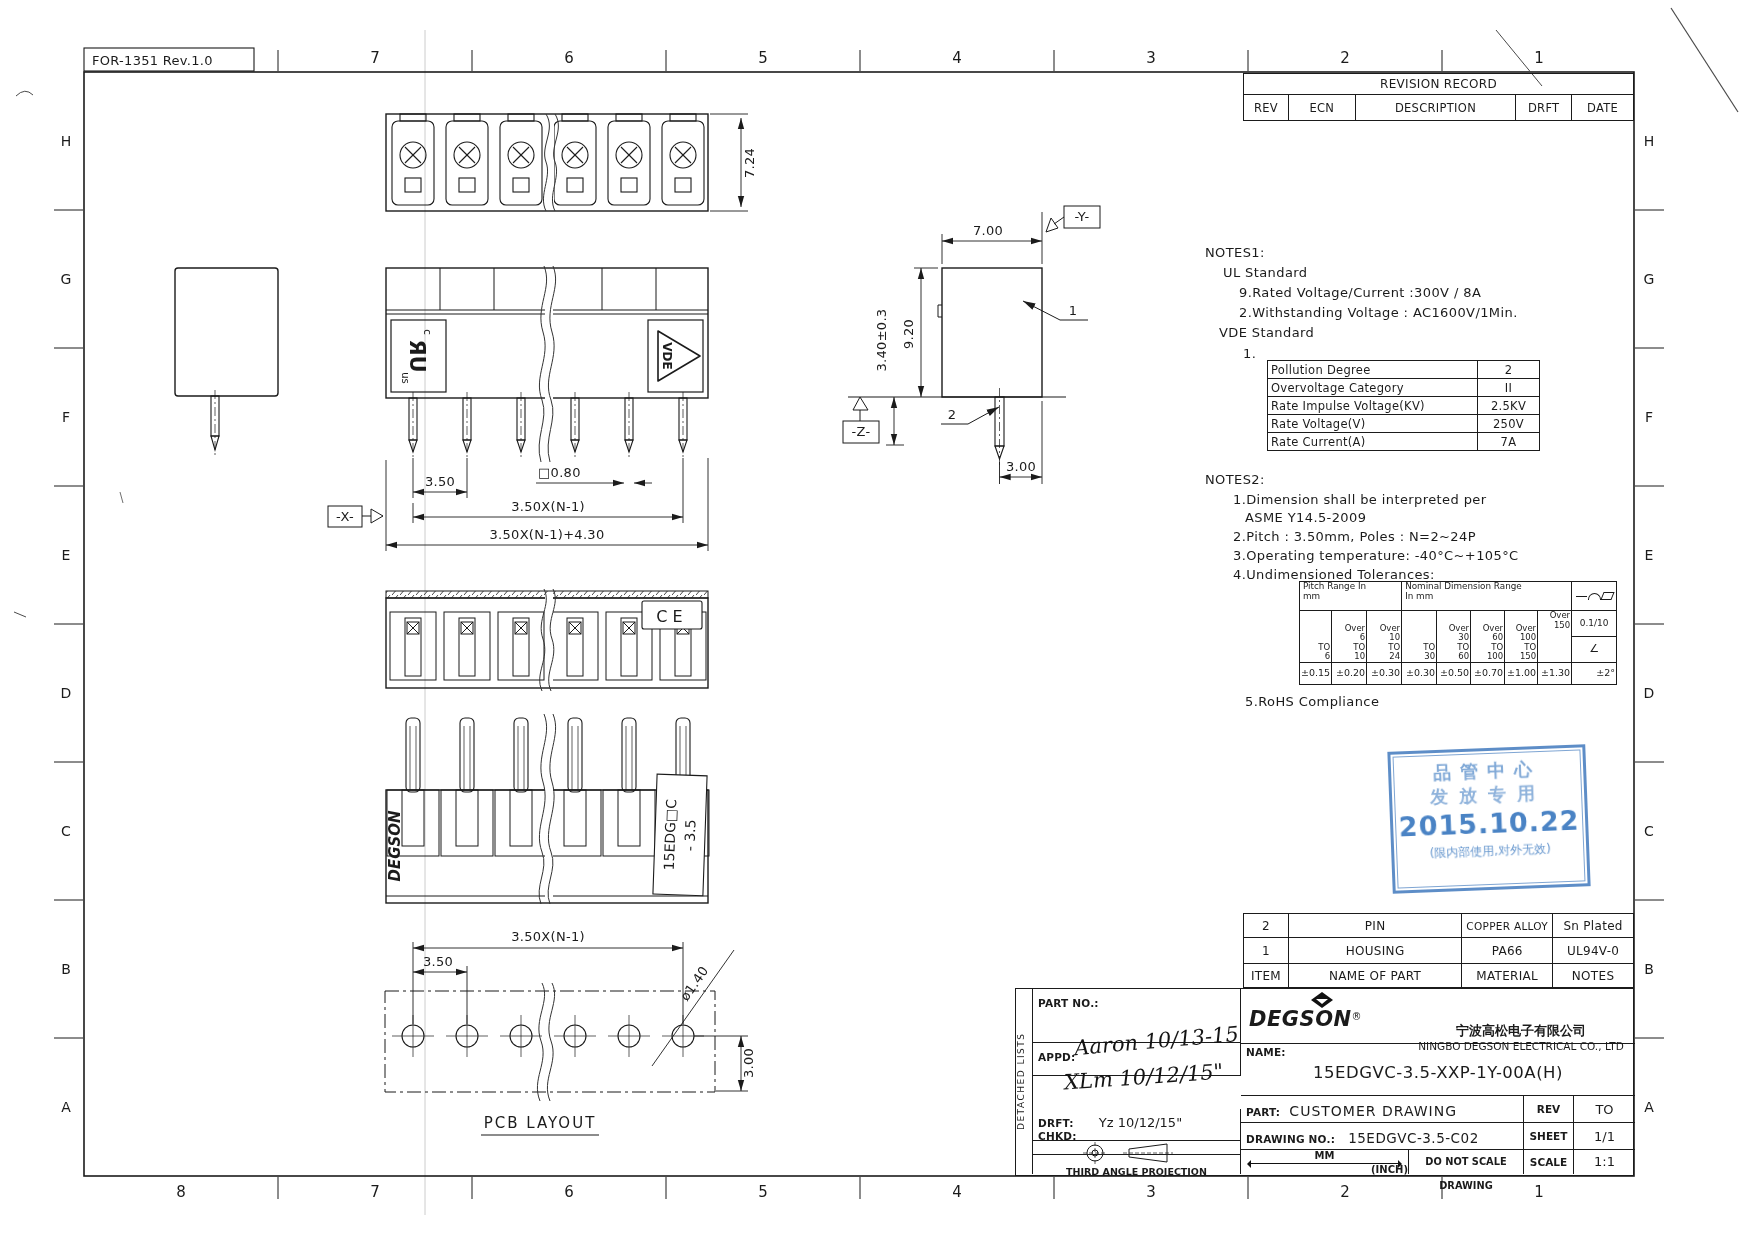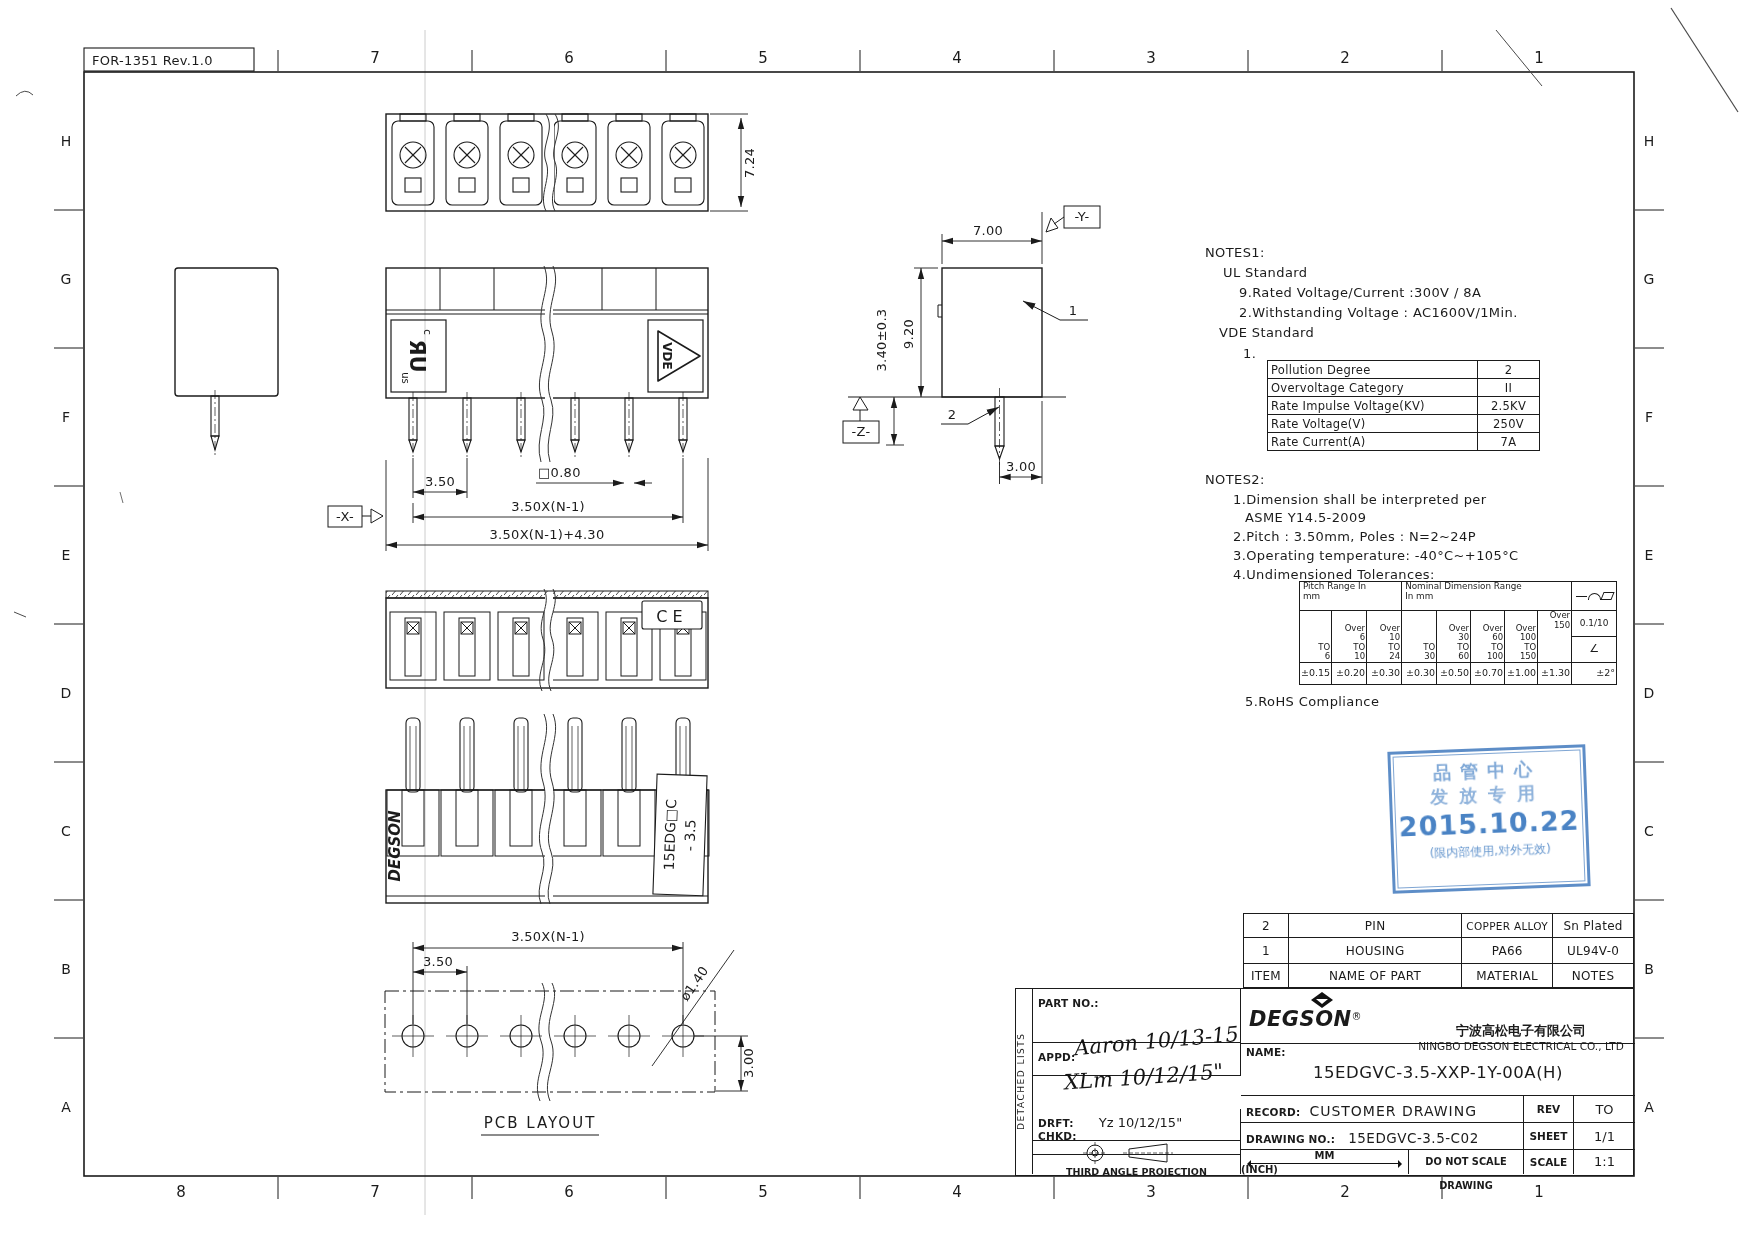--- a/index.html
+++ b/index.html
@@ -45,21 +45,21 @@
   .tblock{position:absolute;left:1015px;top:988px;width:619px;height:188px;border:1.5px solid #1b1b1b;box-sizing:border-box;}
   .tb{position:absolute;box-sizing:border-box;border-color:#1b1b1b;}
   .lbl{font-size:10.5px;font-weight:bold;letter-spacing:.2px;}
   .hw{position:absolute;font-family:"DejaVu Serif",serif;font-style:italic;font-size:21px;color:#141414;white-space:nowrap;}
   .mmcell{position:relative;}
   .mmline{position:absolute;left:8px;right:8px;top:13px;border-top:1.3px solid #111;}
   .mmline:before,.mmline:after{content:"";position:absolute;top:-4.5px;border:4.5px solid transparent;}
   .mmline:before{left:-2px;border-right-color:#111;border-left-width:0;}
   .mmline:after{right:-2px;border-left-color:#111;border-right-width:0;}
   .mmtxt{position:absolute;left:0;right:0;top:0;text-align:center;font-size:10px;font-weight:bold;}
-  .inchtxt{position:absolute;left:0;right:0;top:14px;text-align:left;font-size:10px;font-weight:bold;}
+  .inchtxt{position:absolute;left:0;right:0;top:14px;text-align:right;font-size:10px;font-weight:bold;}
   .brand{font-size:21px;font-weight:bold;font-style:italic;letter-spacing:.5px;}
   .reg{font-size:10px;vertical-align:super;}
   .cn{font-size:13px;font-weight:600;margin-top:27px;}
   .en{font-size:10.5px;}
   .verttxt{writing-mode:vertical-rl;transform:rotate(180deg);font-size:9px;letter-spacing:1.5px;text-align:center;width:100%;height:100%;}
 </style>
 </head>
 <body>
 
 <div class="sheet">
@@ -353,20 +353,41 @@
     <text class="ct" text-anchor="middle" x="988" y="235">7.00</text>
     <text class="ct" text-anchor="middle" transform="rotate(-90 913 334)" x="913" y="334">9.20</text>
     <text class="ct" text-anchor="middle" transform="rotate(-90 886 340)" x="886" y="340">3.40±0.3</text>
     <text class="ct" text-anchor="middle" x="1021" y="471">3.00</text>
     <text class="ct" text-anchor="middle" x="1082" y="221">-Y-</text>
     <text class="ct" text-anchor="middle" x="861" y="436">-Z-</text>
     <text class="ct" text-anchor="middle" x="1073" y="315">1</text>
     <text class="ct" text-anchor="middle" x="952" y="419">2</text>
   </svg>
 
+  <table class="rev-table abs" style="left:1243px;top:73px;width:391px">
+    <colgroup>
+        <col style="width:45px">
+        <col style="width:67px">
+        <col style="width:161px">
+        <col style="width:56px">
+        <col style="width:62px">
+      </colgroup>
+    <tbody>
+        <tr>
+          <td colspan="5" class="ttl">REVISION RECORD</td>
+        </tr>
+    <tr class="hdr">
+      <td>REV</td>
+      <td>ECN</td>
+      <td>DESCRIPTION</td>
+      <td>DRFT</td>
+      <td>DATE</td>
+    </tr>
+  </tbody>
+    </table>
 
   <div class="noteline" style="left:1205px;top:245px">NOTES1:</div>
   <div class="noteline" style="left:1223px;top:265px">UL Standard</div>
   <div class="noteline" style="left:1239px;top:285px">9.Rated Voltage/Current :300V / 8A</div>
   <div class="noteline" style="left:1239px;top:305px">2.Withstanding Voltage : AC1600V/1Min.</div>
   <div class="noteline" style="left:1219px;top:325px">VDE Standard</div>
   <div class="noteline" style="left:1243px;top:346px">1.</div>
 
   <table class="vde-table abs" style="left:1267px;top:360px">
     <colgroup>
@@ -566,21 +587,21 @@
         <div class="cn">宁波高松电子有限公司</div>
         <div class="en">NINGBO DEGSON ELECTRICAL CO., LTD</div>
       </div>
     </div>
     <div class="tb" style="left:225px;top:55px;width:394px;height:52px;border-bottom:1px solid;padding:2px 5px;">
       <div class="lbl">NAME:</div>
       <div style="text-align:center;font-size:16.5px;letter-spacing:.5px;margin-top:5px">15EDGVC-3.5-XXP-1Y-00A(H)</div>
     </div>
     <div class="tb" style="left:225px;top:107px;width:394px;height:27px;border-bottom:1px solid;">
       <div class="tb" style="left:0;top:0;width:283px;height:27px;border-right:1px solid;padding:5px 5px 0;">
-        <span class="lbl">RECORD:</span>
+        <span class="lbl">PART:</span>
         <span style="font-size:14px;letter-spacing:1px;margin-left:4px">CUSTOMER DRAWING</span>
       </div>
       <div class="tb" style="left:283px;top:0;width:50px;height:27px;border-right:1px solid;text-align:center;font-size:10.5px;font-weight:bold;line-height:27px;">REV</div>
       <div class="tb" style="left:333px;top:0;width:61px;height:27px;text-align:center;font-size:13px;line-height:27px;">TO</div>
     </div>
     <div class="tb" style="left:225px;top:134px;width:394px;height:27px;border-bottom:1px solid;">
       <div class="tb" style="left:0;top:0;width:283px;height:27px;border-right:1px solid;padding:5px 5px 0;">
         <span class="lbl">DRAWING NO.:</span>
         <span style="font-size:13.5px;letter-spacing:.5px;margin-left:8px">15EDGVC-3.5-C02</span>
       </div>

